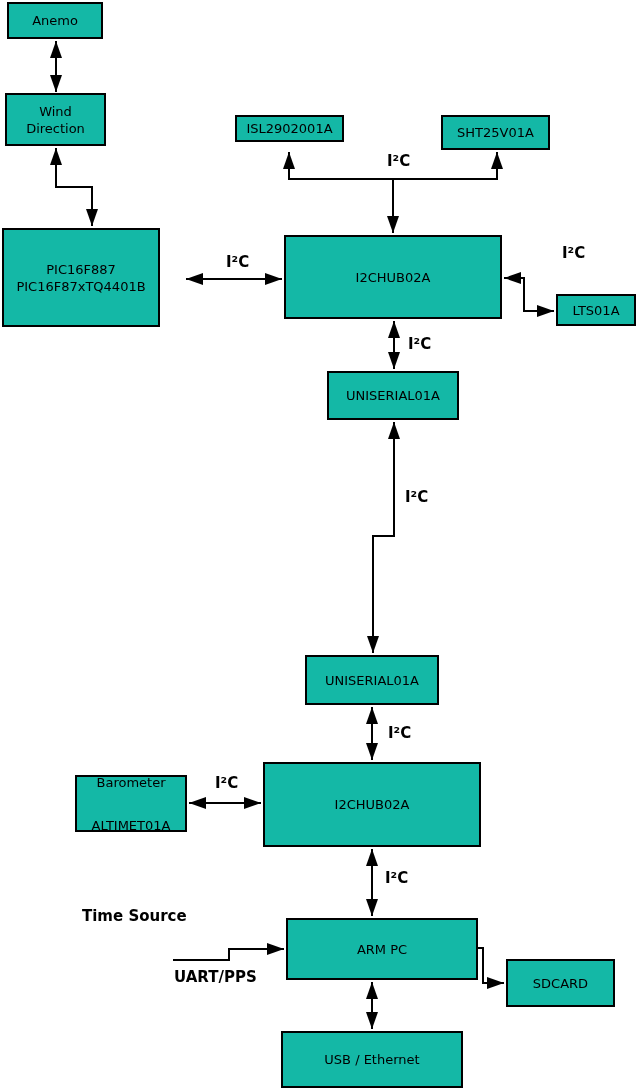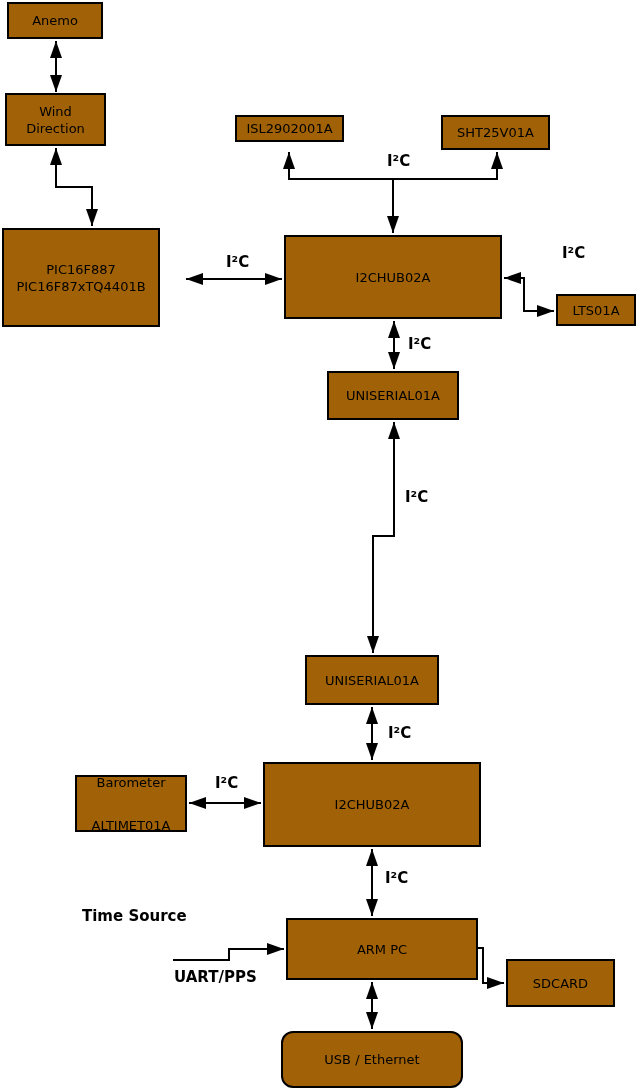--- a/index.html
+++ b/index.html
@@ -16,21 +16,21 @@
     overflow: hidden;
   }
   #edges-svg {
     position: absolute;
     left: 0; top: 0;
     width: 640px; height: 1089px;
   }
   .node {
     position: absolute;
     box-sizing: border-box;
-    background: #a16207;
+    background: #14b8a6;
     border: 2px solid #000000;
     display: flex;
     flex-direction: column;
     align-items: center;
     justify-content: center;
     text-align: left;
     color: #000000;
     font-size: 13px;
     line-height: 17px;
     white-space: nowrap;
@@ -127,21 +127,21 @@
 
 
   <div class="node" style="left:286px; top:918px; width:192px; height:62px;">
     <span>ARM PC</span>
   </div>
 
   <div class="node" style="left:506px; top:959px; width:109px; height:48px;">
     <span>SDCARD</span>
   </div>
 
-  <div class="node" style="left:281px; top:1031px; width:182px; height:57px;border-radius:12px;">
+  <div class="node" style="left:281px; top:1031px; width:182px; height:57px;">
     <span>USB / Ethernet</span>
   </div>
 
   <span class="edge-label" style="left:387px; top:155px;">I²C</span>
 
   <span class="edge-label" style="left:226px; top:256px;">I²C</span>
 
   <span class="edge-label" style="left:562px; top:247px;">I²C</span>
 
   <span class="edge-label" style="left:408px; top:338px;">I²C</span>

